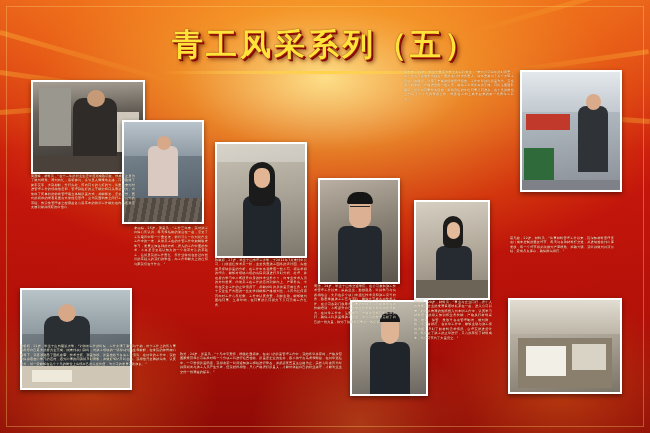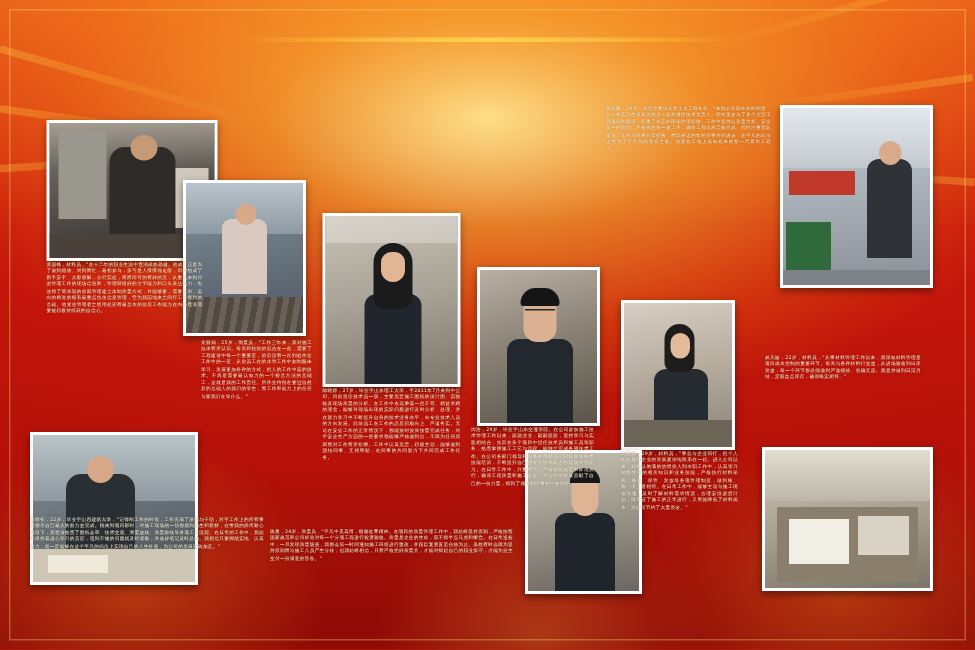--- a/index.html
+++ b/index.html
@@ -85,20 +85,21 @@
     <div class="ray" style="right:0;top:30px;width:180px;transform:rotate(-16deg);background:linear-gradient(270deg,rgba(255,200,60,.35),rgba(255,120,20,0));"></div>
     <div class="ray" style="right:0;top:70px;width:150px;transform:rotate(-8deg);background:linear-gradient(270deg,rgba(255,200,60,.35),rgba(255,120,20,0));"></div>
     <div class="ray" style="right:0;top:110px;width:130px;transform:rotate(4deg);background:linear-gradient(270deg,rgba(255,200,60,.35),rgba(255,120,20,0));"></div>
   </div>
 
   <div class="flourish" style="left:-40px;bottom:-60px;width:260px;height:200px;background:radial-gradient(ellipse at center, rgba(255,170,40,.35), rgba(255,120,20,0) 70%);"></div>
   <div class="flourish" style="right:-40px;bottom:-60px;width:260px;height:200px;background:radial-gradient(ellipse at center, rgba(255,170,40,.35), rgba(255,120,20,0) 70%);"></div>
   <div class="flourish" style="left:250px;bottom:-80px;width:220px;height:180px;background:radial-gradient(ellipse at center, rgba(255,200,70,.3), rgba(255,120,20,0) 70%);"></div>
 
   <div class="title-wrap">
+    <div class="title">青工风采系列（五）</div>
     <div class="title-underline"></div>
   </div>
 
   <div class="card" style="left:31px;top:80px;width:110px;height:90px;">
     <div class="photo">
       <div class="pf" style="background:linear-gradient(160deg,#6f6a63 0%,#55504a 45%,#3b3733 100%);"></div>
       <div class="pf" style="background:linear-gradient(180deg,rgba(210,200,185,.55) 0%,rgba(150,140,130,.15) 35%,rgba(0,0,0,.15) 100%);"></div>
       <div style="position:absolute;left:6px;top:6px;width:32px;height:58px;background:#9a978f;"></div>
       <div style="position:absolute;left:40px;top:16px;width:44px;height:60px;background:#2e2b28;border-radius:10px 10px 0 0;"></div>
       <div style="position:absolute;left:54px;top:8px;width:18px;height:17px;background:#c79a77;border-radius:50%;"></div>

